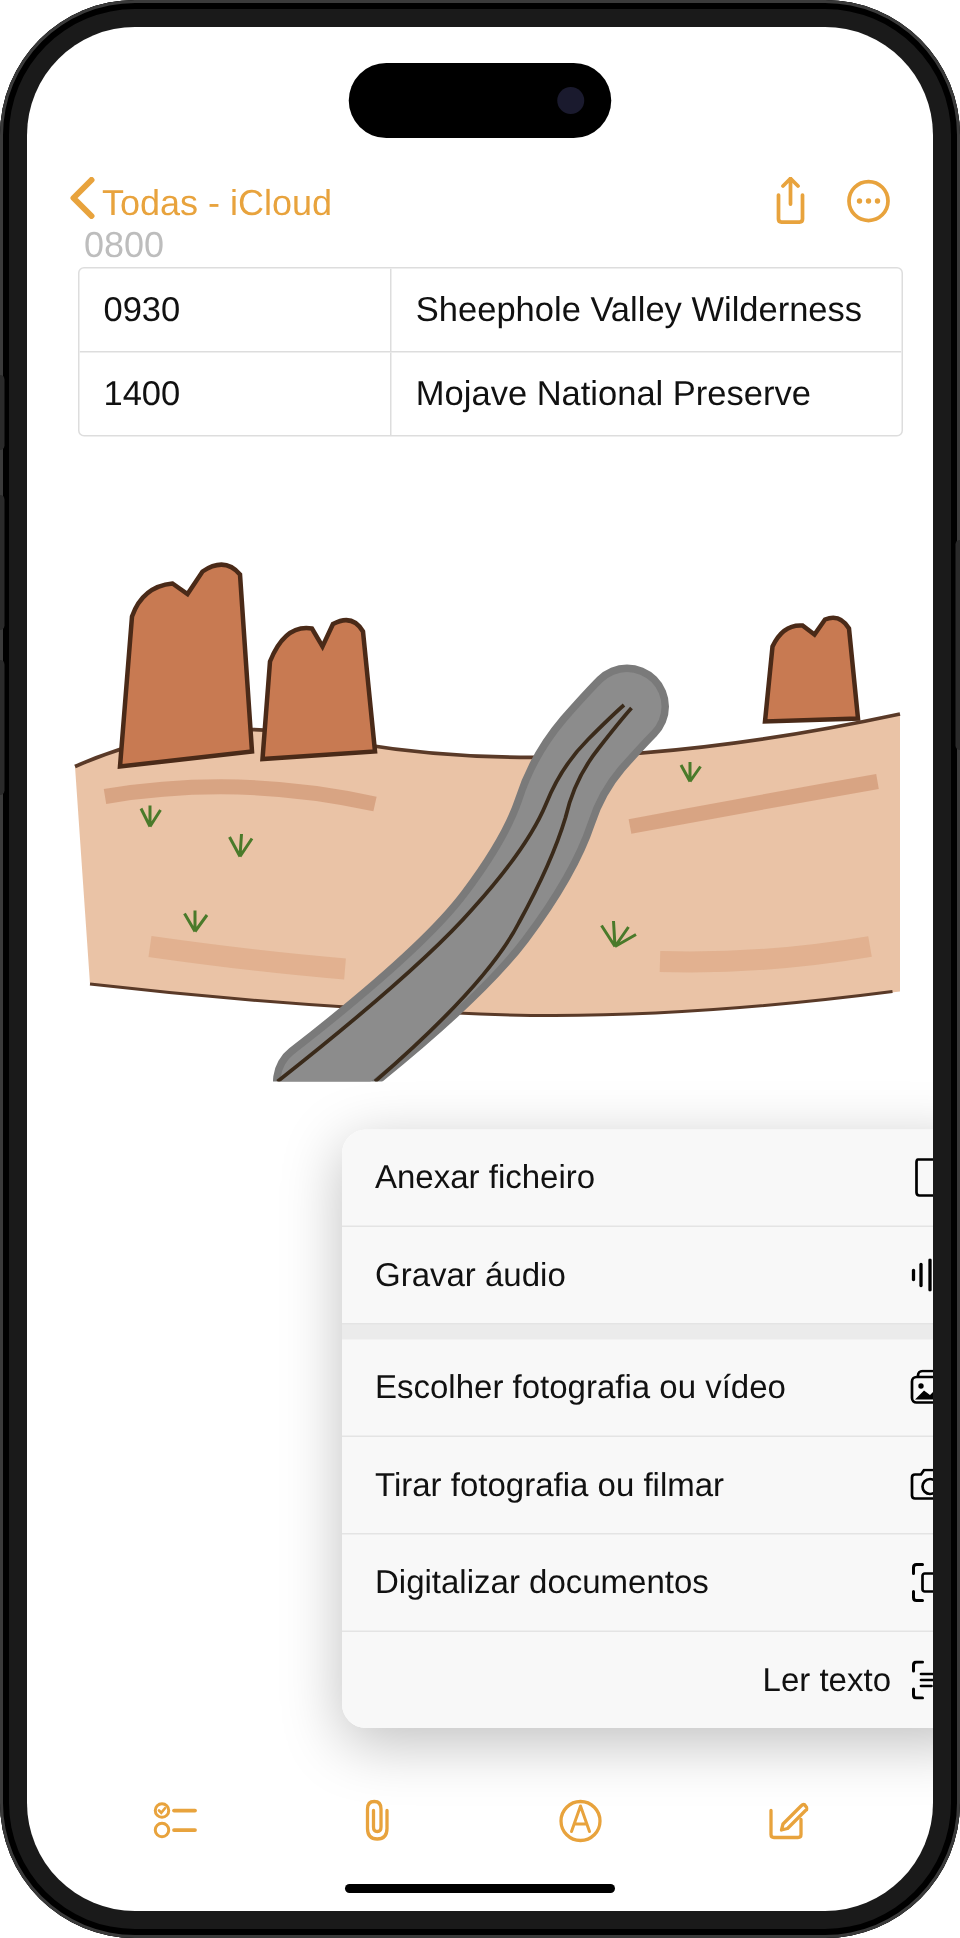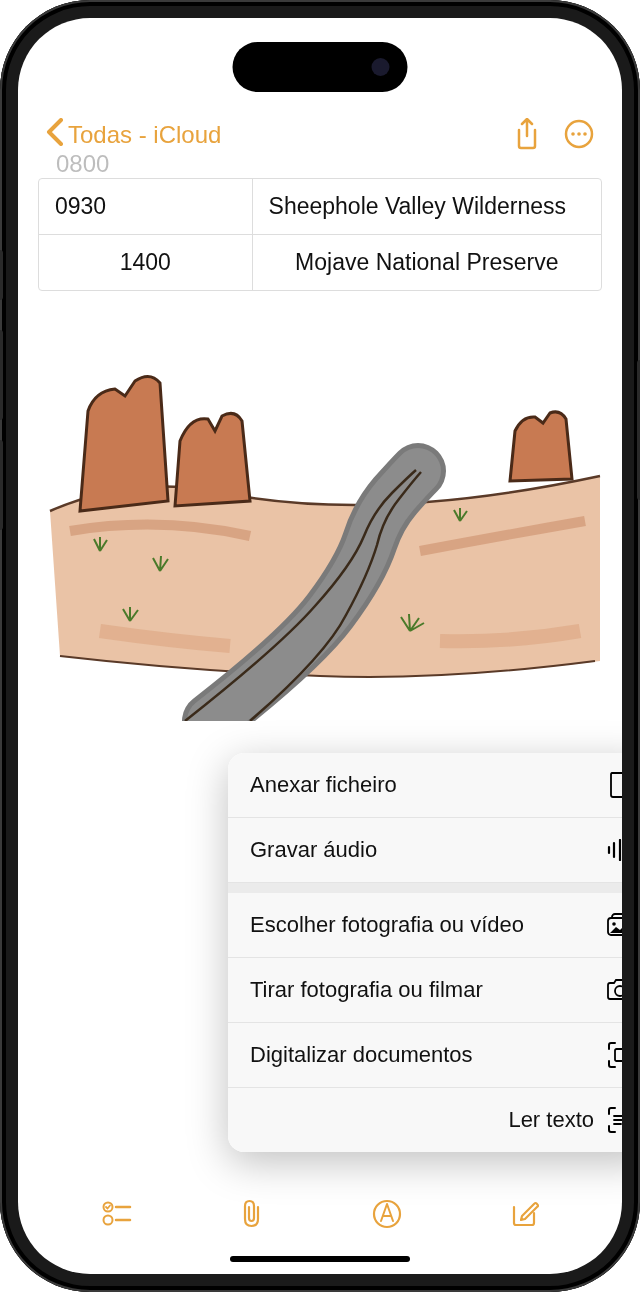--- a/index.html
+++ b/index.html
@@ -95,26 +95,27 @@
     .content {
       position: absolute;
       top: 90px; left: 0; right: 0; bottom: 80px;
       padding: 0 20px;
     }
     .table {
       margin-top: 70px;
       border: 1px solid #ddd;
       border-radius: 4px;
       overflow: hidden;
+      margin-left: 14px;
     }
     .table-row {
       display: flex;
       border-bottom: 1px solid #ddd;
     }
-    .table-row:last-child { border-bottom: none; text-align: center; }
+    .table-row:last-child { border-bottom: none; }
     .cell {
       padding: 14px 16px;
       font-size: 23px;
       color: #111;
     }
     .cell.time { width: 38%; border-right: 1px solid #ddd; }
     .cell.loc { width: 62%; }
     .sketch-area {
       margin-top: 30px;
       width: 100%;

